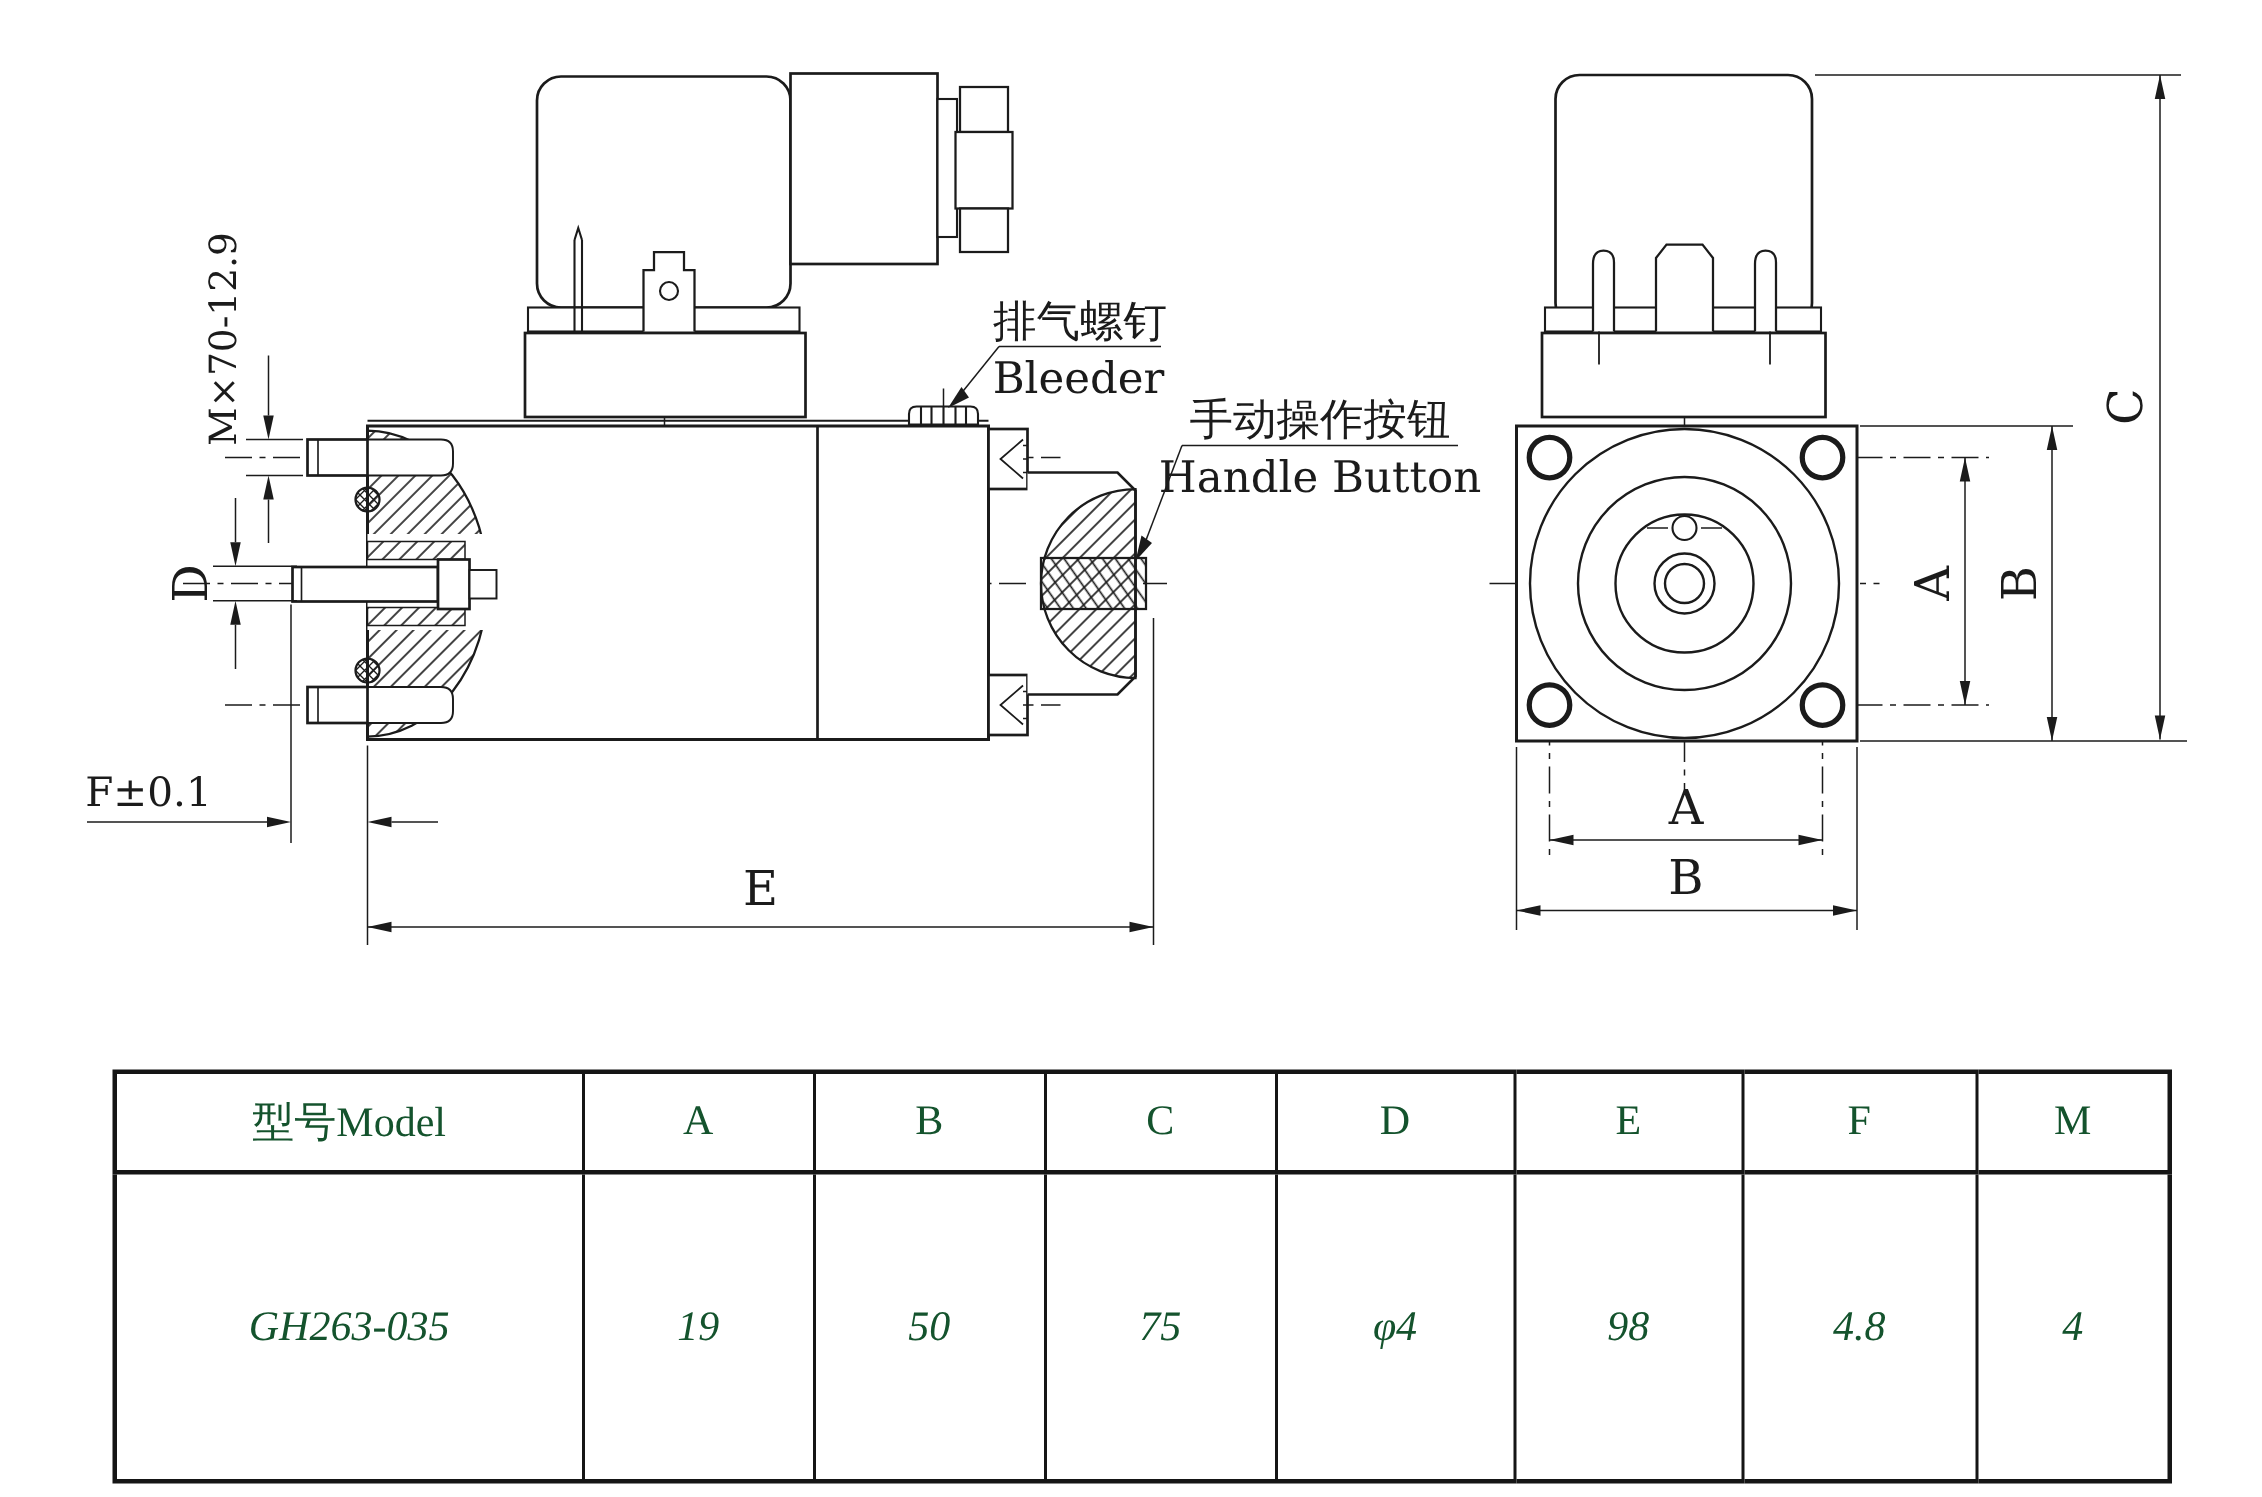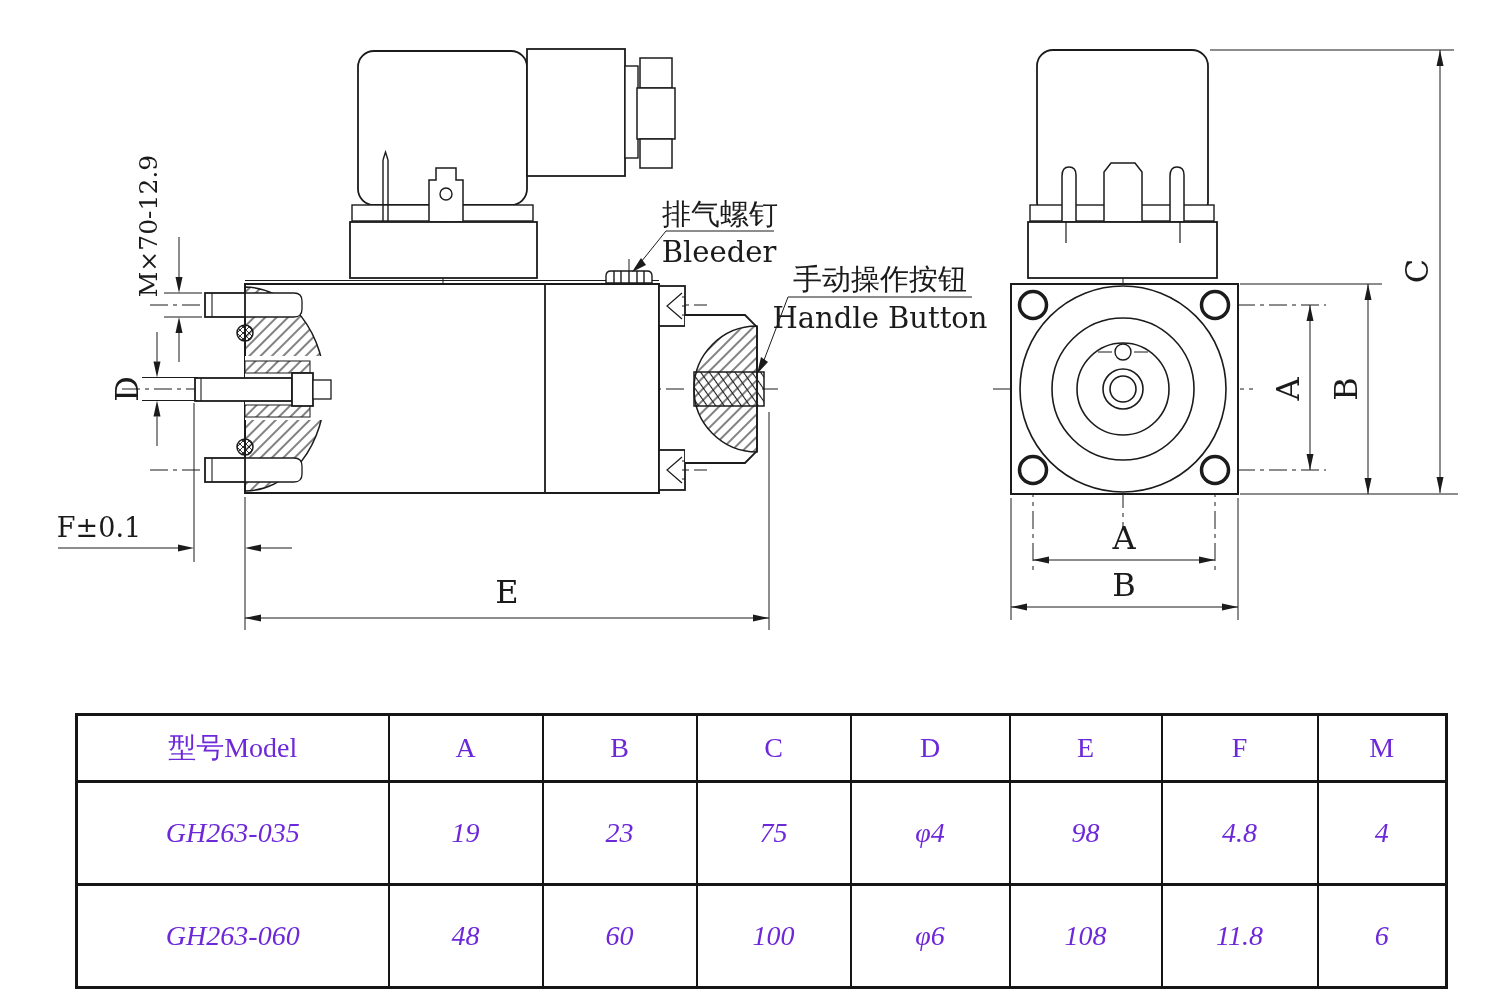--- a/index.html
+++ b/index.html
@@ -10,21 +10,21 @@
   .dimletter{font:32px "DejaVu Serif", serif;}
   .dimsmall{font:27px "DejaVu Serif", serif;}
   .threadlbl{font:25px "DejaVu Serif", serif;}
   .leaderen{font:29px "DejaVu Serif", serif;}
   .leadercn{font:29px "Liberation Sans", sans-serif;}
   table.dim{position:absolute;left:75px;top:713px;width:1370px;height:276px;
             border-collapse:collapse;table-layout:fixed;background:#fff;}
   table.dim th, table.dim td{border-left:2px solid #151515;border-right:2px solid #151515;
             border-top:3.5px solid #151515;border-bottom:3.5px solid #151515;
             text-align:center;vertical-align:middle;font-weight:normal;
-            font-size:28px;color:#6d28d9;padding:0;}
+            font-size:28px;color:#14532d;padding:0;}
   table.dim{border:3px solid #151515;}
   table.dim thead th{height:64px;}
   table.dim tbody td{height:65px;font-style:italic;}
 </style>
 </head>
 <body>
 
 <div class="canvas">
 
 <svg width="1508" height="700" viewBox="0 0 1508 700">
@@ -280,33 +280,23 @@
       <th>D</th>
       <th>E</th>
       <th>F</th>
       <th>M</th>
     </tr>
   </thead>
   <tbody>
     <tr>
       <td>GH263-035</td>
       <td>19</td>
-      <td>23</td>
+      <td>50</td>
       <td>75</td>
       <td>φ4</td>
       <td>98</td>
       <td>4.8</td>
       <td>4</td>
     </tr>
-    <tr>
-      <td>GH263-060</td>
-      <td>48</td>
-      <td>60</td>
-      <td>100</td>
-      <td>φ6</td>
-      <td>108</td>
-      <td>11.8</td>
-      <td>6</td>
-    </tr>
   </tbody>
 </table>
 
 </div>
 
 </body></html>

